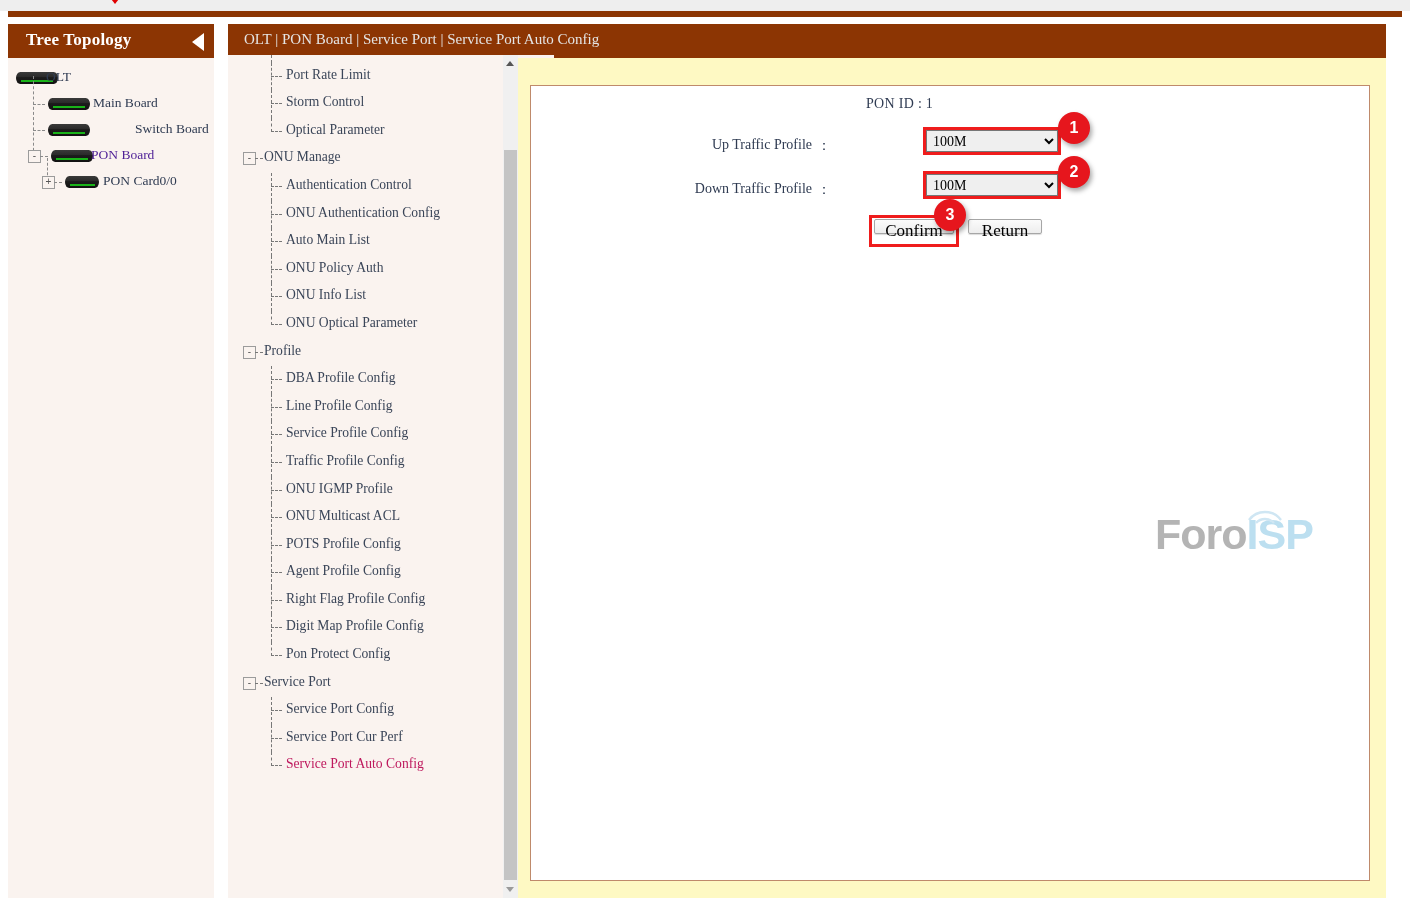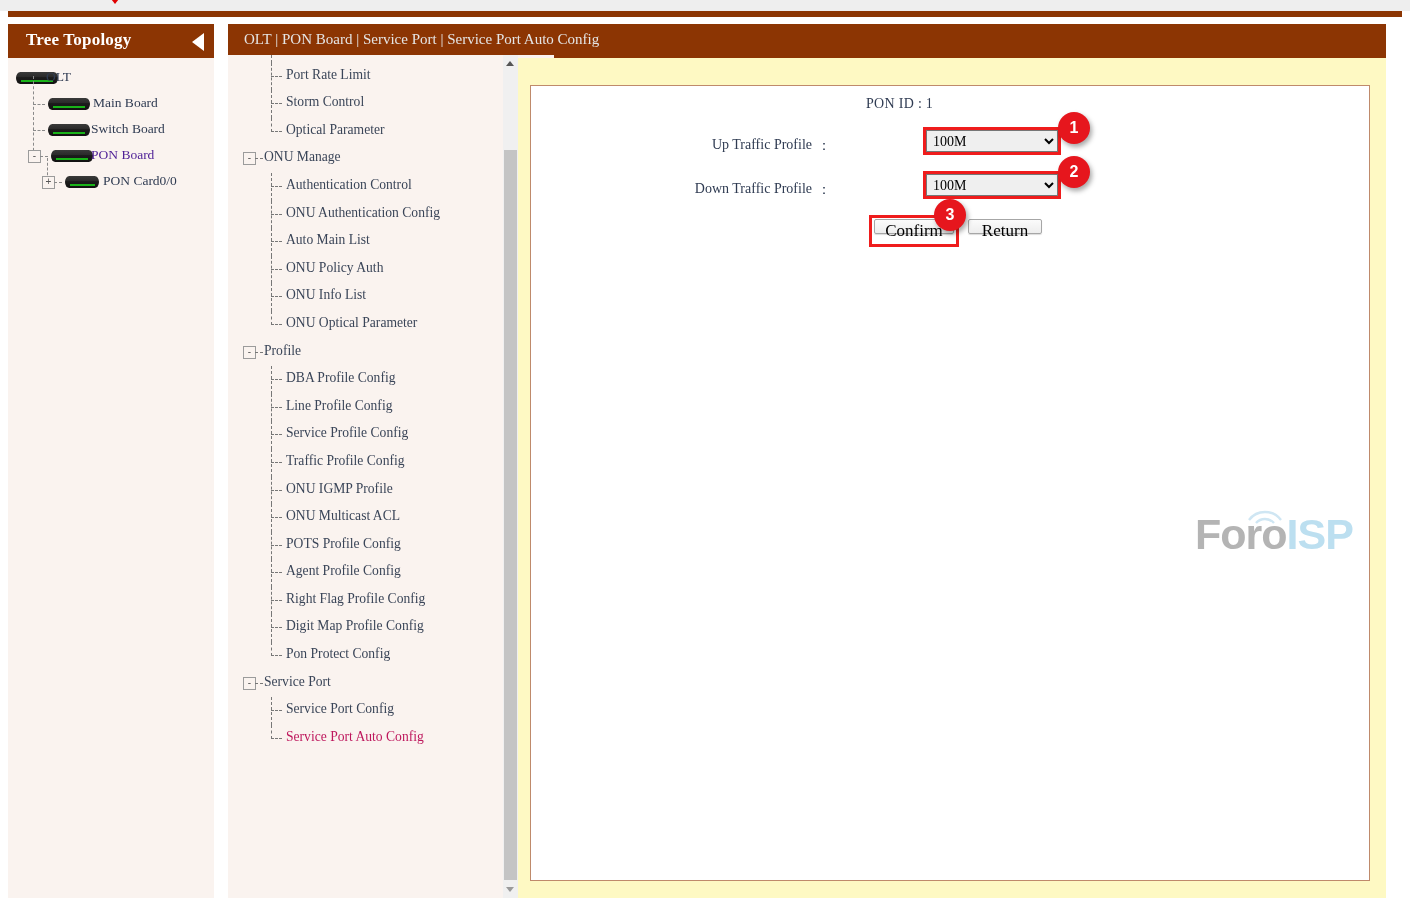--- a/index.html
+++ b/index.html
@@ -113,21 +113,21 @@
   .badge{
     position:absolute;width:32px;height:32px;border-radius:50%;background:#e6161d;
     color:#fff;font-family:"Liberation Sans",sans-serif;font-size:16px;font-weight:bold;
     text-align:center;line-height:32px;box-shadow:2px 3px 5px rgba(0,0,0,.35);z-index:30;
   }
 
   
   .wm{position:absolute;left:624px;top:424px;width:166px;height:52px;}
   .wm-text{position:absolute;left:0;top:0;font-family:"Liberation Sans",sans-serif;
     font-size:43px;font-weight:bold;letter-spacing:-1px;}
-  .wm-foro{color:#b4b4b4;margin-left:40px;}
+  .wm-foro{color:#b4b4b4;}
   .wm-isp{color:#bcdff0;}
   .wm-arcs{position:absolute;left:88px;top:-9px;}
 </style>
 </head>
 <body>
 
 <div class="page">
 
   <div class="top-strip">
     <div class="top-marker"></div>
@@ -160,21 +160,21 @@
         </span>
         <span class="lbl" style="left:85px;">Main Board</span>
       </div>
 
       <div class="tnode">
         <span class="hline" style="left:25px;top:12px;width:12px;"></span>
         <span class="dev-icon" style="left:40px;">
           <span class="body"></span>
             <span class="green"></span>
         </span>
-        <span class="lbl" style="left:83px;">Switch Board</span>
+        <span class="lbl" style="left:83px;padding-left:44px;">Switch Board</span>
       </div>
 
       <div class="tnode red">
         <span class="pm-box" style="left:20px;top:6px;">-</span>
         <span class="hline" style="left:32px;top:12px;width:8px;"></span>
         <span class="dev-icon" style="left:43px;">
           <span class="body"></span>
             <span class="green"></span>
         </span>
         <span class="lbl" style="left:83px;">PON Board</span>
@@ -316,20 +316,25 @@
         </div>
         <div class="mitem group">
           <span class="gbox">-</span>
           <span class="gdash"></span>
           <span class="mlbl">Service Port</span>
         </div>
         <div class="mitem">
           <span class="mstem"></span>
           <span class="mdash"></span>
           <span class="mlbl">Service Port Config</span>
+        </div>
+        <div class="mitem">
+          <span class="mstem"></span>
+          <span class="mdash"></span>
+          <span class="mlbl">Service Port Cur Perf</span>
         </div>
         <div class="mitem active">
           <span class="mstem last"></span>
           <span class="mdash"></span>
           <span class="mlbl">Service Port Auto Config</span>
         </div>
       </div>
   </div>
 
   <div class="sbar">

